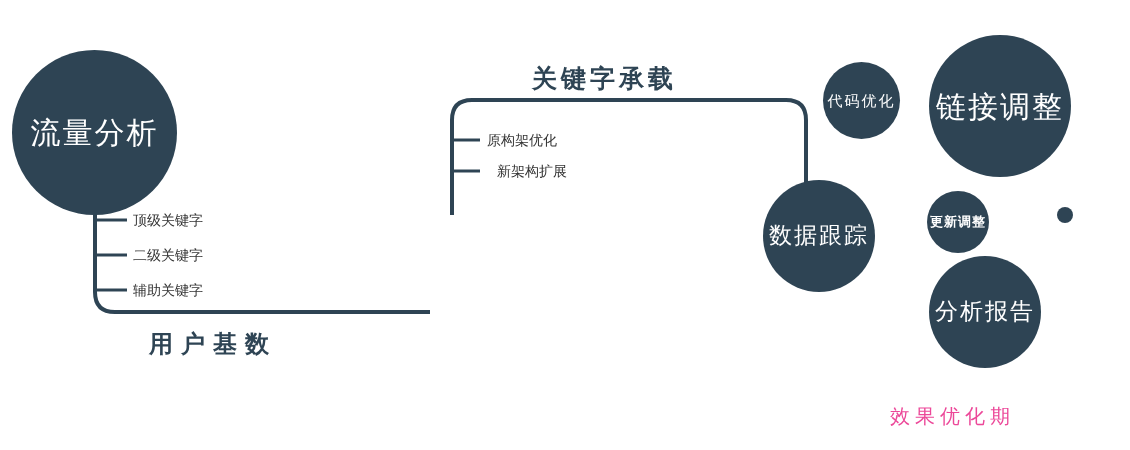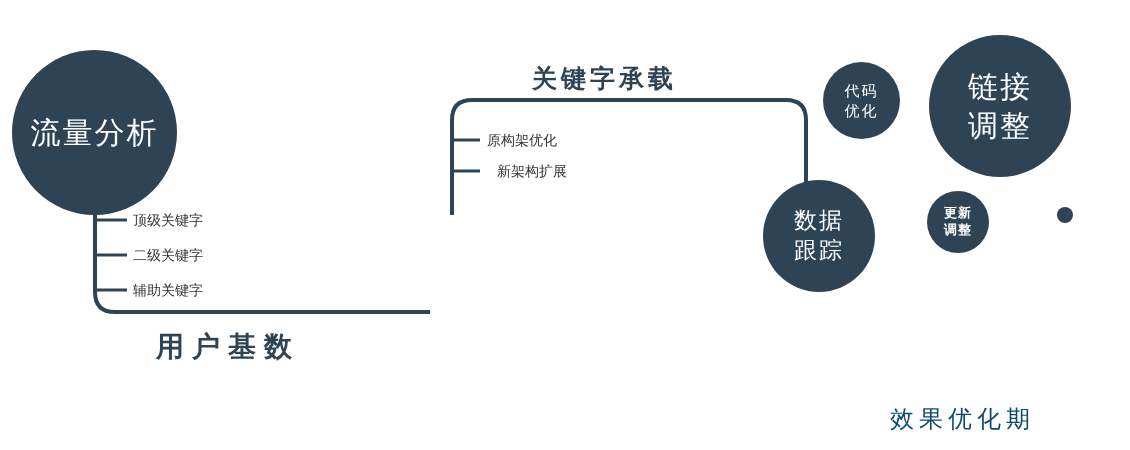--- a/index.html
+++ b/index.html
@@ -16,21 +16,21 @@
 
   .connectors { position: absolute; left: 0; top: 0; z-index: 1; }
 
   .node {
     position: absolute;
     z-index: 2;
     border-radius: 50%;
     background: #2e4454;
     color: #ffffff;
     display: flex;
-    flex-direction: column;
+    flex-direction: row;
     align-items: center;
     justify-content: center;
     text-align: center;
     line-height: 1.3;
     letter-spacing: 2px;
   }
 
   .edge-label {
     position: absolute;
     z-index: 2;
@@ -43,22 +43,22 @@
     position: absolute;
     z-index: 2;
     color: #333333;
     font-size: 14px;
     white-space: nowrap;
   }
 
   .footer-label {
     position: absolute;
     z-index: 2;
-    color: #0c4a6e;
-    font-size: 24px;
+    color: #ec4899;
+    font-size: 20px;
     letter-spacing: 5px;
     white-space: nowrap;
   }
 </style>
 </head>
 <body>
 
 <div class="canvas">
 
   <svg class="connectors" width="1130" height="450" viewBox="0 0 1130 450">
@@ -95,24 +95,28 @@
     <span>调整</span>
   </div>
 
   <div class="node" style="left:927px; top:191px; width:62px; height:62px; font-size:13px; font-weight:bold; letter-spacing:1px;">
     <span>更新</span>
     <span>调整</span>
   </div>
 
   <div class="node" style="left:1057px; top:207px; width:16px; height:16px;"></div>
 
+  <div class="node" style="left:929px; top:256px; width:112px; height:112px; font-size:23px;">
+    <span>分析</span>
+    <span>报告</span>
+  </div>
 
   <div class="edge-label" style="left:532px; top:62px; font-size:25px; letter-spacing:4px;text-align:right;">关键字承载</div>
 
-  <div class="edge-label" style="left:156px; top:328px; font-size:28px; letter-spacing:8px;">用户基数</div>
+  <div class="edge-label" style="left:149px; top:328px; font-size:24px; letter-spacing:8px;">用户基数</div>
 
   <div class="tick-label" style="left:133px; top:212px;">顶级关键字</div>
   <div class="tick-label" style="left:133px; top:247px;">二级关键字</div>
   <div class="tick-label" style="left:133px; top:282px;">辅助关键字</div>
 
   <div class="tick-label" style="left:487px; top:132px;">原构架优化</div>
   <div class="tick-label" style="left:487px; top:163px;margin-left:10px;">新架构扩展</div>
 
   <div class="footer-label" style="left:890px; top:403px;">效果优化期</div>
 

